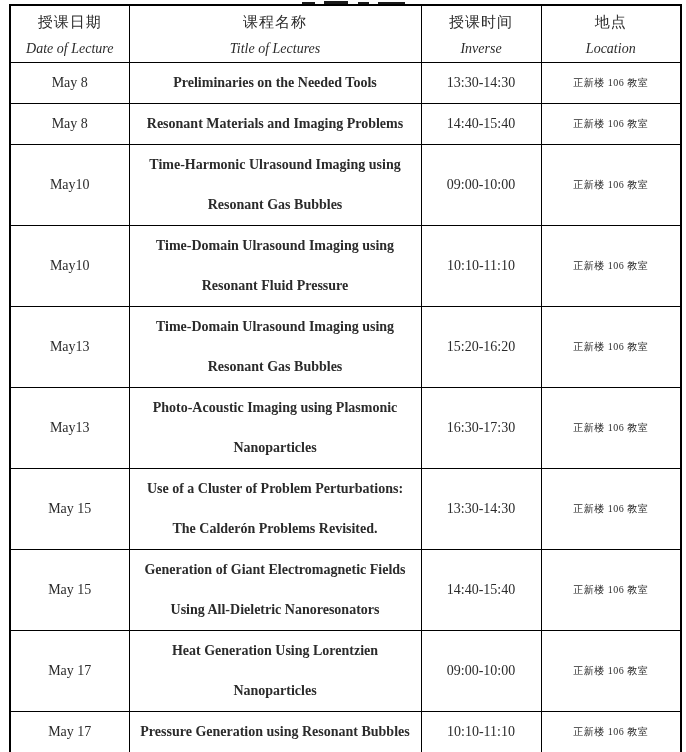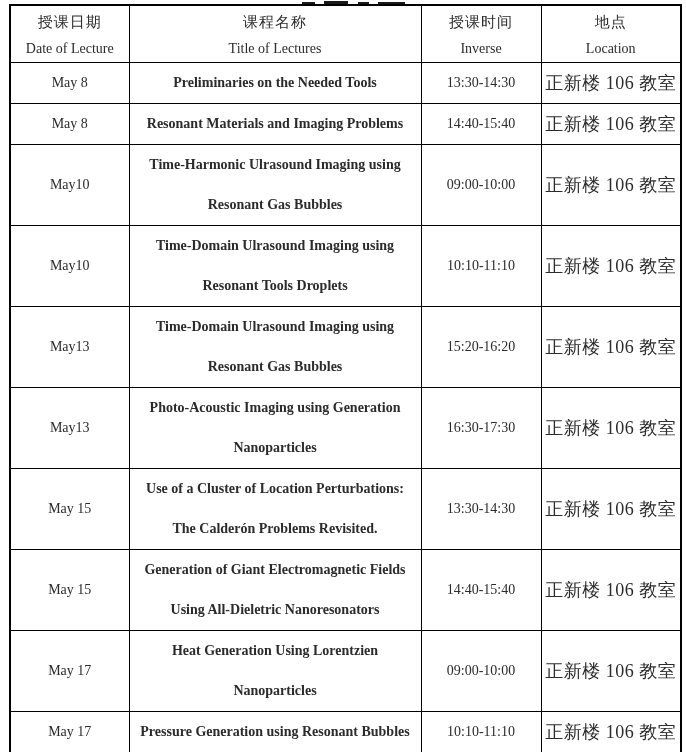--- a/index.html
+++ b/index.html
@@ -45,27 +45,27 @@
     text-align: center;
     vertical-align: middle;
     font-weight: normal;
     font-size: 14px;
     color: #2b2b2b;
     padding: 0 2px;
     overflow: hidden;
   }
   .lecture-table thead tr { height: 57px; }
   .hdr-zh { font-size: 15px; line-height: 30px; letter-spacing: 1px; }
-  .hdr-en { font-size: 14px; line-height: 24px; }
+  .hdr-en { font-size: 14px; line-height: 24px; font-style: italic; }
 
   tr.row-single { height: 40px; }
   tr.row-tall   { height: 80px; }
   .title-line   { line-height: 40px; font-size: 14px; white-space: nowrap; font-weight: bold; }
   td.cell-date, td.cell-schedule { font-size: 14px; }
-  td.cell-location { font-size: 18px; letter-spacing: 0.5px; text-align: center; }
+  td.cell-location { font-size: 10px; letter-spacing: 0.5px; text-align: center; }
 </style>
 </head>
 <body>
 
 <div class="page">
 
   <div class="clipped-heading">
     <i class="s1"></i><i class="s2"></i><i class="s3"></i><i class="s4"></i>
   </div>
 
@@ -122,50 +122,50 @@
             <div class="title-line">Resonant Gas Bubbles</div>
           </td>
       <td class="cell-schedule">09:00-10:00</td>
       <td class="cell-location">正新楼  106 教室</td>
     </tr>
 
     <tr class="row-tall">
       <td class="cell-date">May10</td>
       <td class="cell-title">
             <div class="title-line">Time-Domain Ulrasound Imaging using</div>
-            <div class="title-line">Resonant Tools Droplets</div>
+            <div class="title-line">Resonant Fluid Pressure</div>
           </td>
       <td class="cell-schedule">10:10-11:10</td>
       <td class="cell-location">正新楼  106 教室</td>
     </tr>
 
     <tr class="row-tall">
       <td class="cell-date">May13</td>
       <td class="cell-title">
             <div class="title-line">Time-Domain Ulrasound Imaging using</div>
             <div class="title-line">Resonant Gas Bubbles</div>
           </td>
       <td class="cell-schedule">15:20-16:20</td>
       <td class="cell-location">正新楼  106 教室</td>
     </tr>
 
     <tr class="row-tall">
       <td class="cell-date">May13</td>
       <td class="cell-title">
-            <div class="title-line">Photo-Acoustic Imaging using Generation</div>
+            <div class="title-line">Photo-Acoustic Imaging using Plasmonic</div>
             <div class="title-line">Nanoparticles</div>
           </td>
       <td class="cell-schedule">16:30-17:30</td>
       <td class="cell-location">正新楼  106 教室</td>
     </tr>
 
     <tr class="row-tall">
       <td class="cell-date">May 15</td>
       <td class="cell-title">
-            <div class="title-line">Use of a Cluster of Location Perturbations:</div>
+            <div class="title-line">Use of a Cluster of Problem Perturbations:</div>
             <div class="title-line">The Calderón Problems Revisited.</div>
           </td>
       <td class="cell-schedule">13:30-14:30</td>
       <td class="cell-location">正新楼  106 教室</td>
     </tr>
 
     <tr class="row-tall">
       <td class="cell-date">May 15</td>
       <td class="cell-title">
             <div class="title-line">Generation of Giant Electromagnetic Fields</div>

